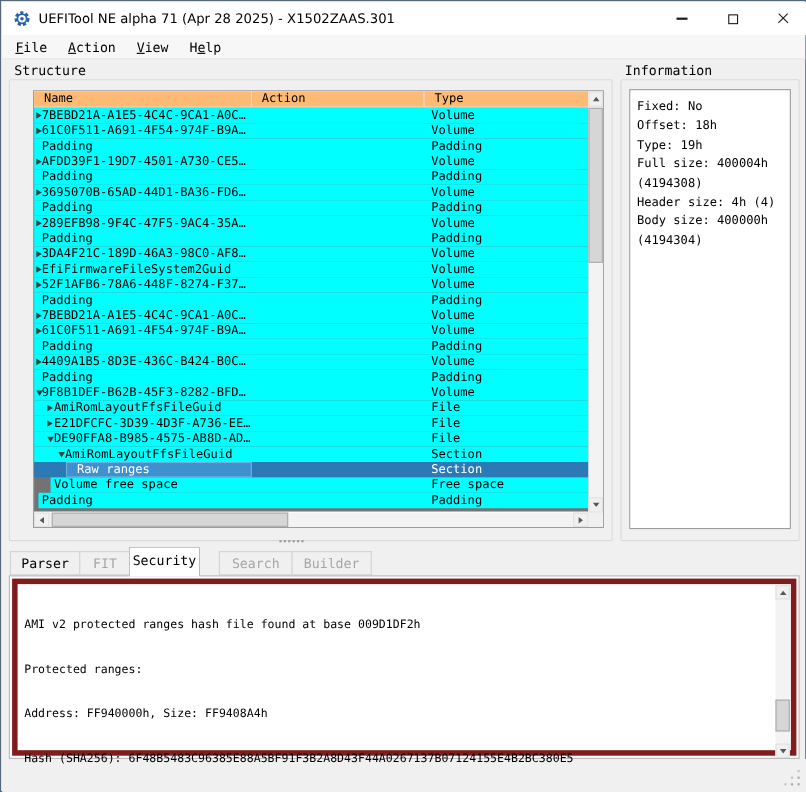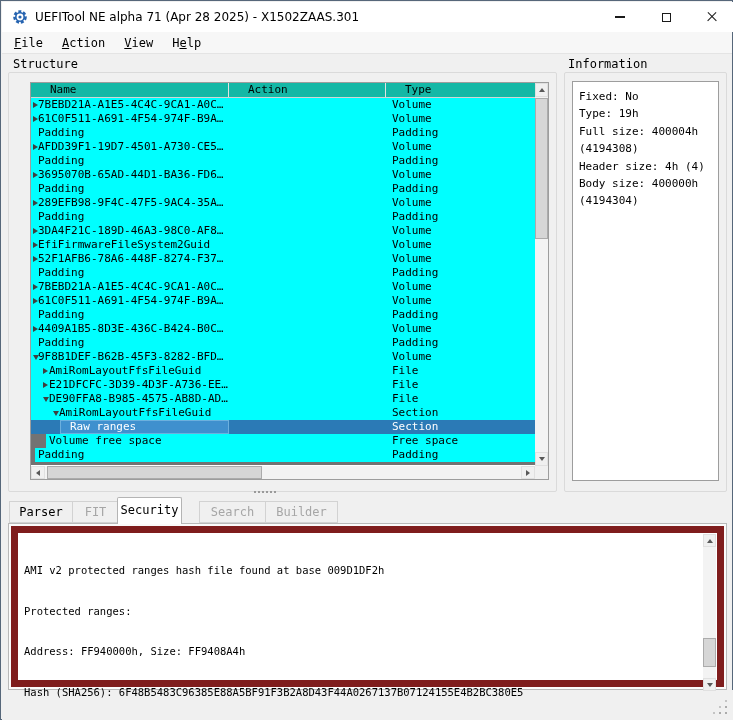--- a/index.html
+++ b/index.html
@@ -28,21 +28,21 @@
 
   
   .gb-label{position:absolute;font-size:12px;color:#000}
   .gb{position:absolute;border:1px solid #dadada;border-radius:2px;background:#f0f0f0;box-sizing:border-box}
   .gb-structure{left:7px;top:71px;width:549px;height:420px}
   .gb-info{left:563px;top:71px;width:163px;height:420px}
 
   
   .tree{position:absolute;left:29px;top:81px;width:519px;height:398px;border:1px solid #9d9d9d;background:#fff;box-sizing:border-box;font-size:11px;color:#000}
   .th{position:absolute;left:0;top:0;width:504px;height:15px;background:#fff;border-bottom:1px solid #d4d4d4;box-sizing:border-box}
-  .thc{position:absolute;top:0;height:14px;line-height:14px;padding-left:19px;border-right:1px solid #e3e3e3;box-sizing:border-box;background:#14b8a6}
+  .thc{position:absolute;top:0;height:14px;line-height:14px;padding-left:9px;border-right:1px solid #e3e3e3;box-sizing:border-box;background:#fdba74}
   .thc.c0{left:0;width:198px}
   .thc.c1{left:198px;width:157px}
   .thc.c2{left:355px;width:149px;border-right:none}
   .rows{position:absolute;left:0;top:15px;width:504px;height:367px;background:#737373;overflow:hidden}
   .row{position:absolute;left:0;width:504px;height:14px;line-height:14px}
   .fill{position:absolute;left:0;top:0;right:0;bottom:0;background:#00ffff}
   .row.gapA .fill{left:15px}
   .row.gapB .fill{left:4px}
   .row.sel .fill{left:0;background:#2b7ab6}
   .selbox{position:absolute;left:29px;top:0;width:169px;height:14px;background:#3f90ce;border:1px solid #6cb0de;box-sizing:border-box}
@@ -80,21 +80,21 @@
   .tab.t0{left:8px;width:64px}
   .tab.t1{left:71px;width:47px}
   .tab.t2{left:116px;width:65px}
   .tab.t3{left:198px;width:67px}
   .tab.t4{left:264px;width:73px}
   .tab.sel{top:496px;height:27px;background:#fff;border:1px solid #b4b4b4;border-bottom:none;border-radius:2px 2px 0 0;line-height:25px;z-index:3}
   .tab.dis{color:#a6a6a6}
 
   
   .pane{position:absolute;left:7px;top:522px;width:719px;height:167px;background:#fbfbfb;border:1px solid #b9b9b9;box-sizing:border-box;z-index:2}
-  .console{position:absolute;left:10px;top:525px;width:713px;height:161px;background:#fff;border:7px solid #7f1d1d;box-sizing:border-box;z-index:3}
+  .console{position:absolute;left:10px;top:525px;width:713px;height:161px;background:#fff;border:5px solid #7f1d1d;box-sizing:border-box;z-index:3}
   .console-text{position:absolute;left:6px;top:4px;right:17px;font-size:10.5px;line-height:13.5px;color:#000;white-space:pre;overflow:hidden}
   .cline{height:13.5px}
   .con-vsb{position:absolute;right:1px;top:1px;width:13px;height:157px}
 
   .bottom-strip{position:absolute;left:1px;top:689px;width:731px;height:30px;background:#f0f0f0}
   .grip{position:absolute;right:6px;bottom:6px;width:2px;height:2px;background:#ababab;box-shadow:-6px 0 #ababab,0 -6px #ababab,-12px 0 #c4c4c4,0 -12px #c4c4c4,-6px -6px #c4c4c4}
 </style>
 </head>
 <body>
 
@@ -306,20 +306,21 @@
           <i class="tri-r"></i>
         </div>
     </div>
     <div class="sb-corner"></div>
   </div>
 
   <span class="gb-label" style="left:567px;top:56px">Information</span>
   <div class="gb gb-info"></div>
   <div class="info-panel">
     <div>Fixed: No</div>
+    <div>Offset: 18h</div>
     <div>Type: 19h</div>
     <div>Full size: 400004h</div>
     <div>(4194308)</div>
     <div>Header size: 4h (4)</div>
     <div>Body size: 400000h</div>
     <div>(4194304)</div>
   </div>
 
   <div class="split"></div>
 

